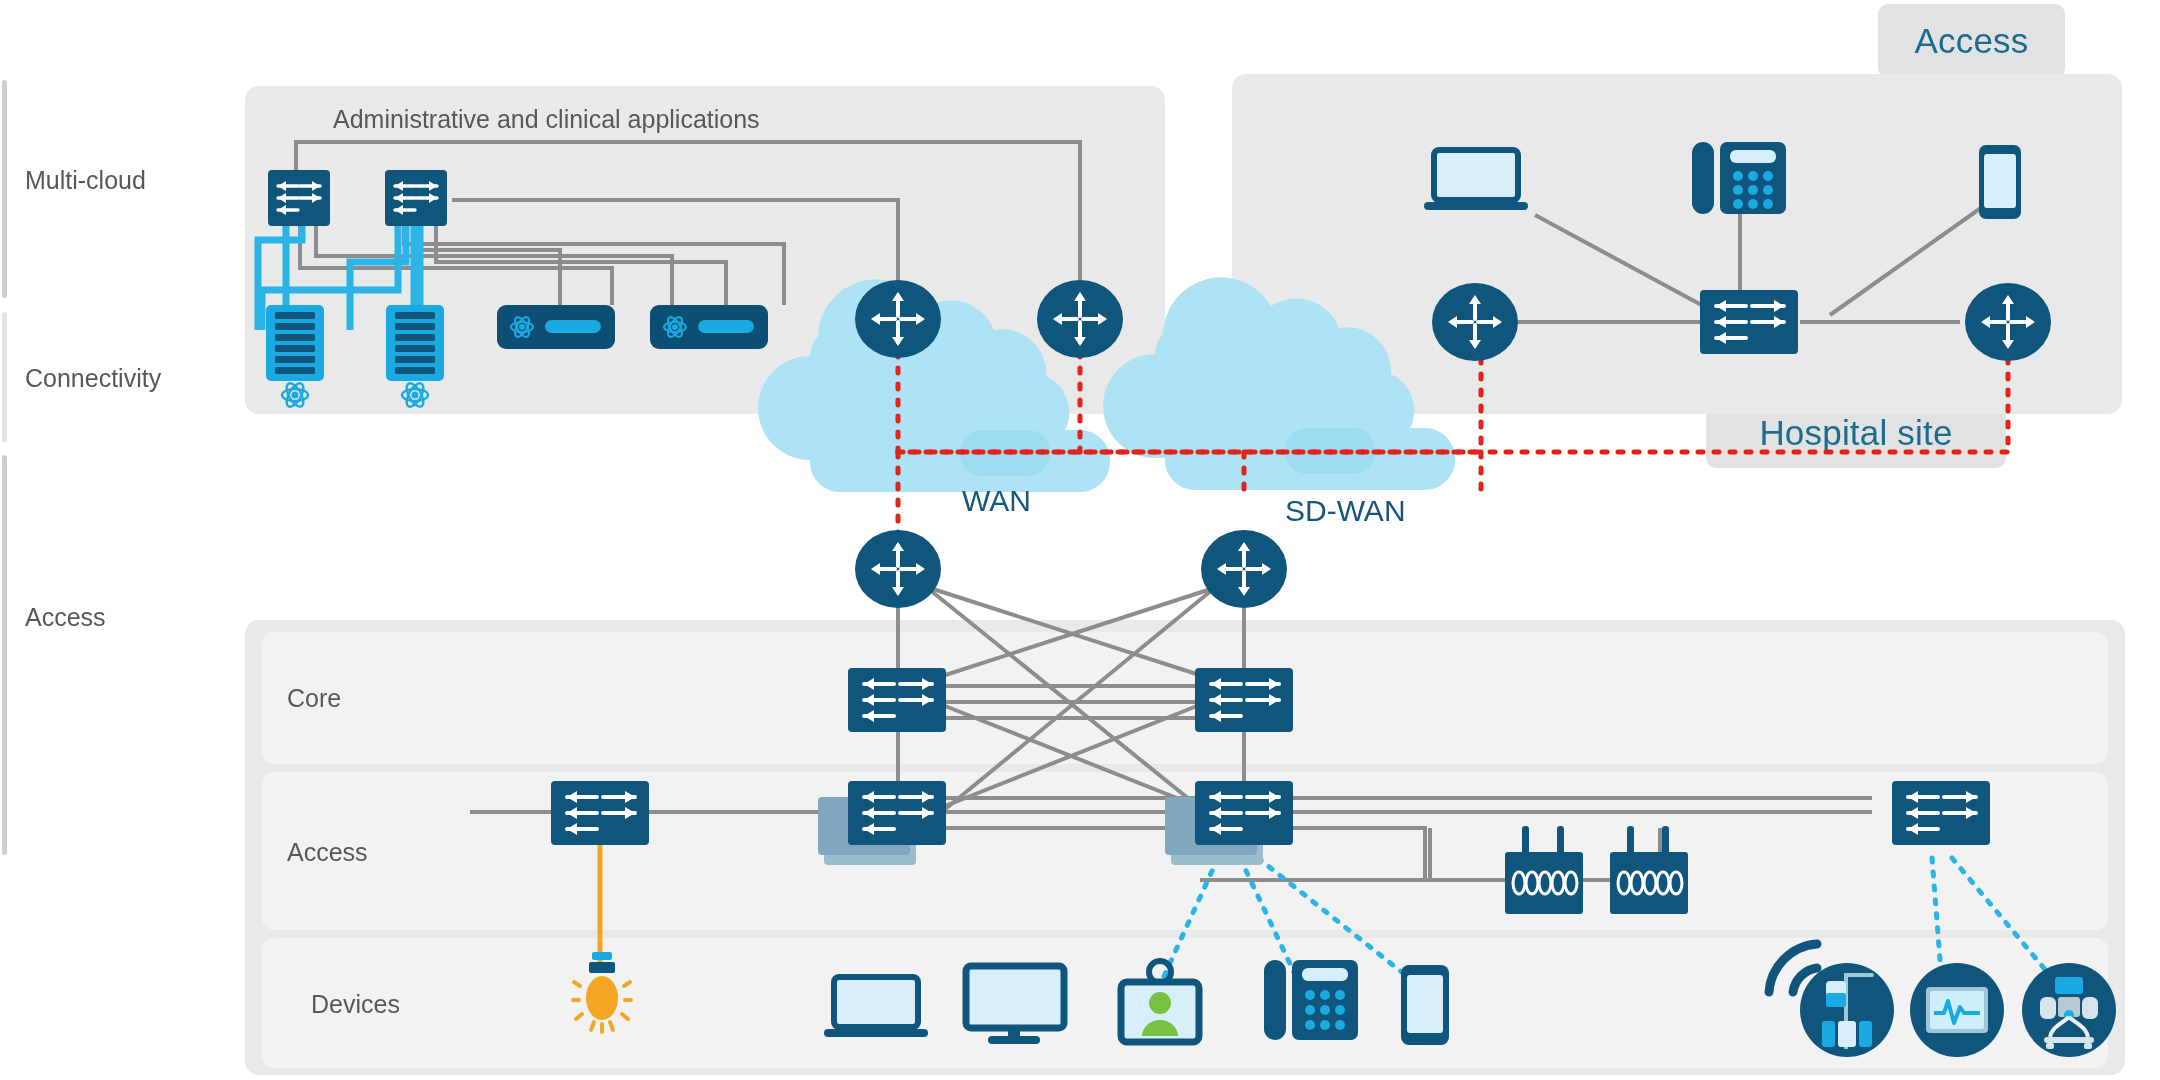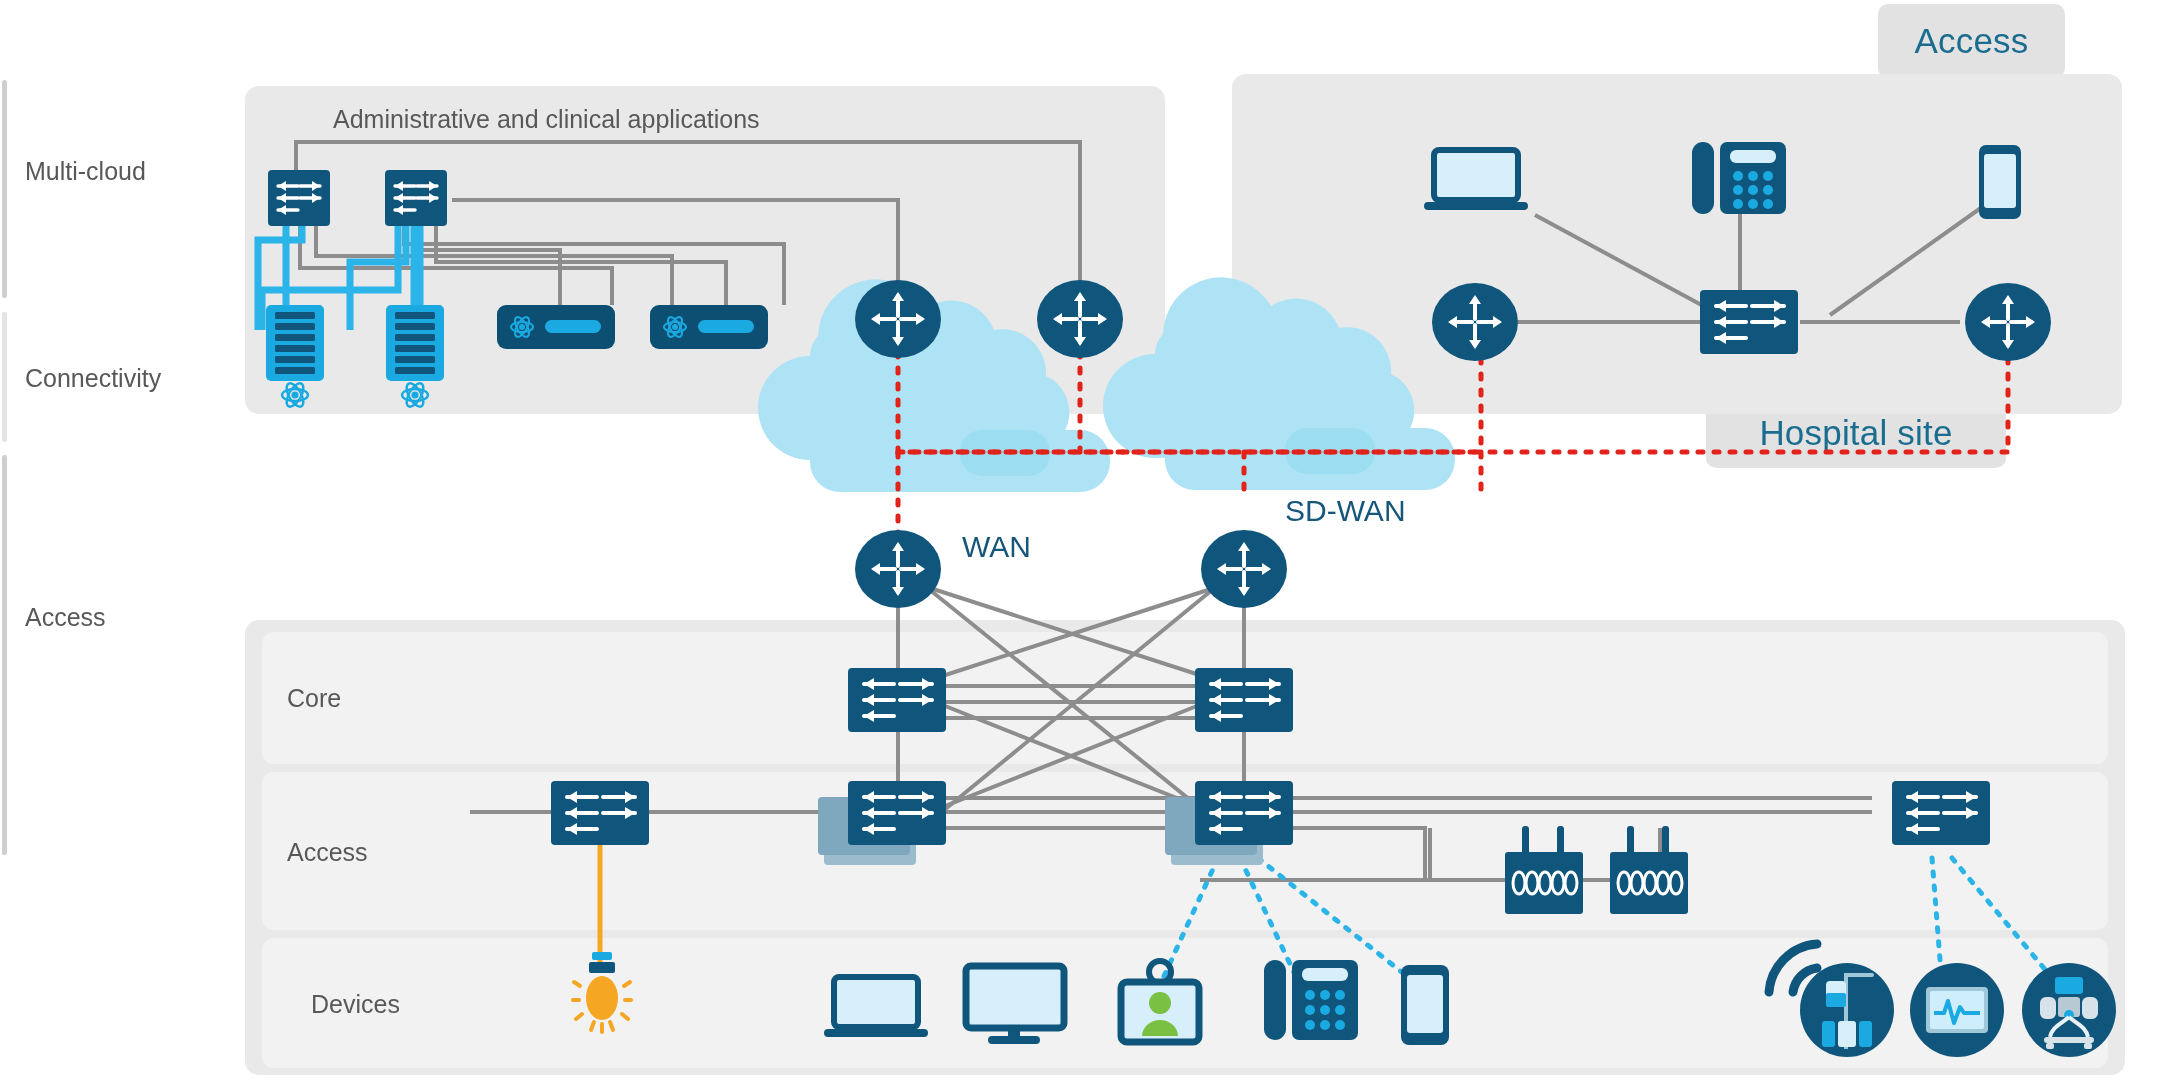--- a/index.html
+++ b/index.html
@@ -22,21 +22,21 @@
 </style>
 </head>
 <body>
 
 <div id="stage">
 
   <div class="lane-bar" style="left:2px;top:80px;height:218px;"></div>
   <div class="lane-bar" style="left:2px;top:312px;height:130px;background:#e4e4e4;"></div>
   <div class="lane-bar" style="left:2px;top:455px;height:400px;"></div>
 
-  <div class="lane-label" style="left:25px;top:157px;">Multi-cloud</div>
+  <div class="lane-label" style="left:25px;top:166px;">Multi-cloud</div>
   <div class="lane-label" style="left:25px;top:364px;">Connectivity</div>
   <div class="lane-label" style="left:25px;top:603px;">Access</div>
 
   <div class="tabchip" style="left:1878px;top:4px;width:187px;height:74px;">
     <span>Access</span>
   </div>
   <div class="tabchip" style="left:1706px;top:398px;width:300px;height:70px;">
     <span>Hospital site</span>
   </div>
 
@@ -62,21 +62,21 @@
       <rect x="960" y="430" width="90" height="46" rx="22" fill="#9cddf2"></rect>
     </g>
 
     <g>
       <path d="M880,480 a52,52 0 0 1 0,-104 a30,30 0 0 1 8,-20 a58,58 0 0 1 108,-28 a46,46 0 0 1 68,22 a44,44 0 0 1 52,46 a40,40 0 0 1 -22,76 z" fill="#ade3f5" transform="translate(275,-22)"></path>
       <rect x="1165" y="428" width="290" height="62" rx="30" fill="#ade3f5"></rect>
       <rect x="1285" y="428" width="90" height="46" rx="22" fill="#9cddf2"></rect>
     </g>
   </svg>
 
-  <div class="cloudlbl" style="left:962px;top:530px;">WAN</div>
+  <div class="cloudlbl" style="left:962px;top:484px;">WAN</div>
   <div class="cloudlbl" style="left:1285px;top:494px;">SD-WAN</div>
 
   <svg id="wires">
     <g stroke="#8d8d8d" stroke-width="4" fill="none">
 
       <path d="M296,186 L296,142 L1080,142 L1080,300"></path>
 
       <path d="M452,200 L898,200 L898,300"></path>
 
       <path d="M420,196 L420,250 L560,250 L560,305"></path>

